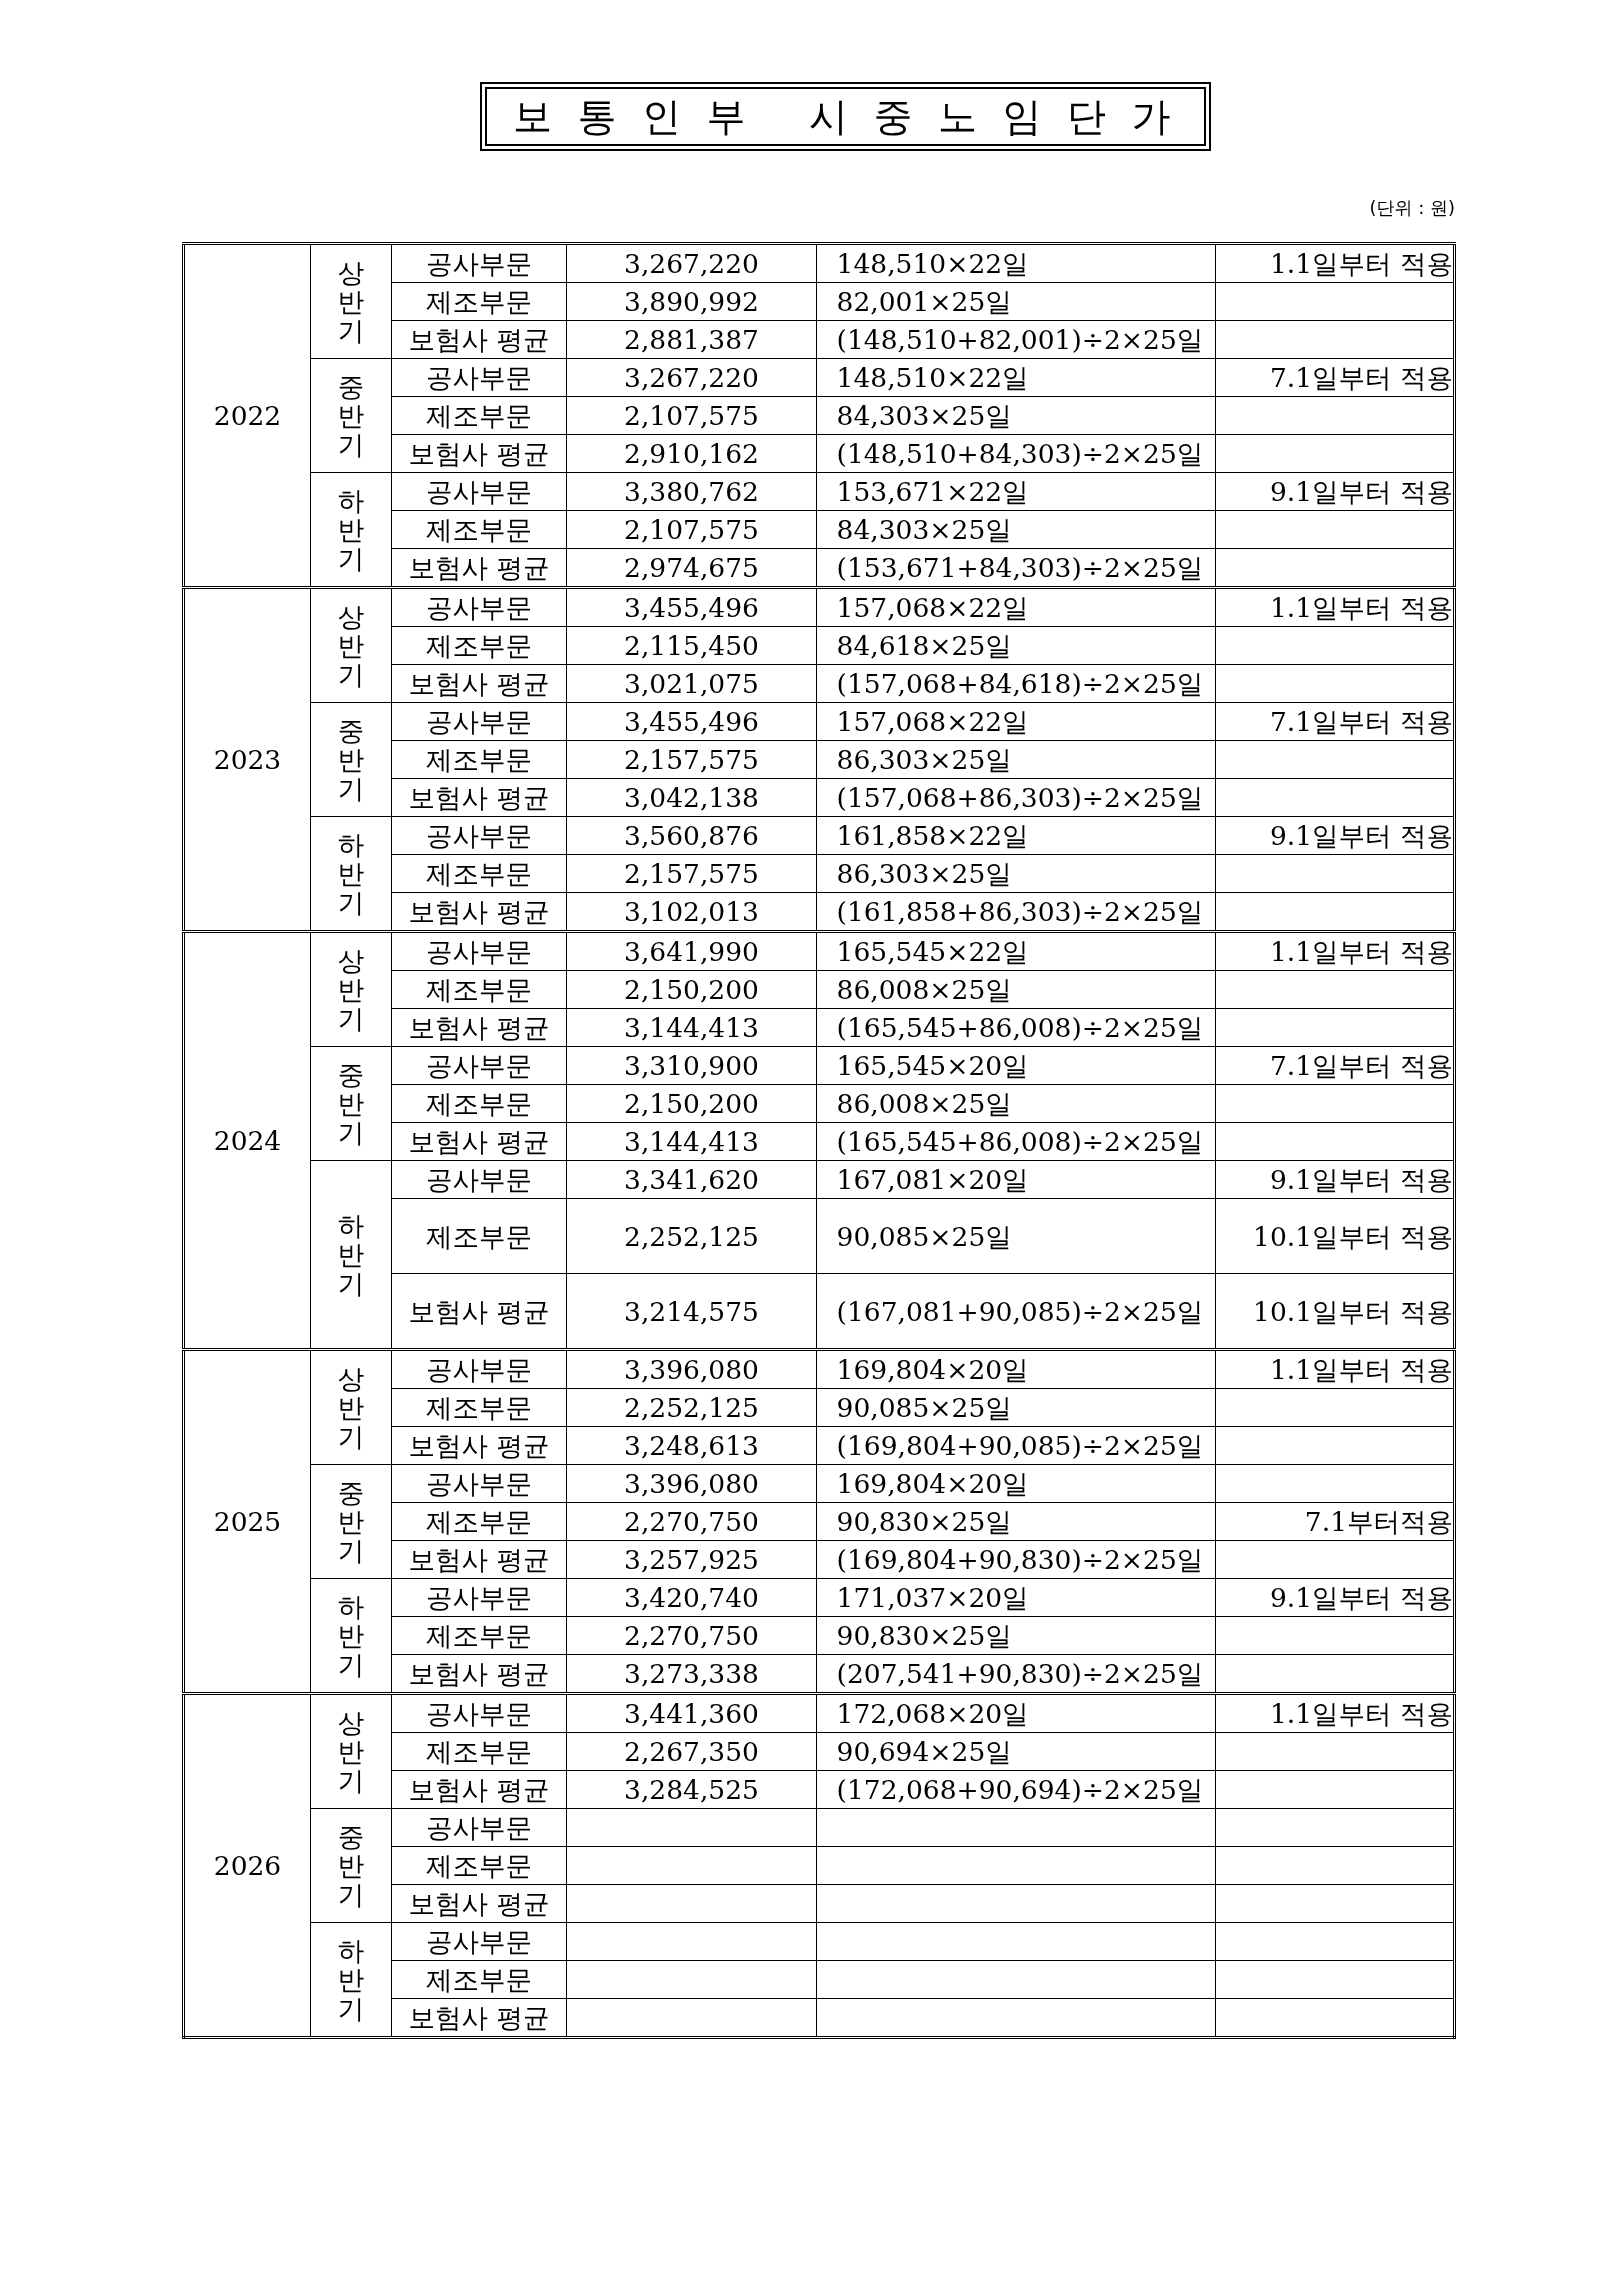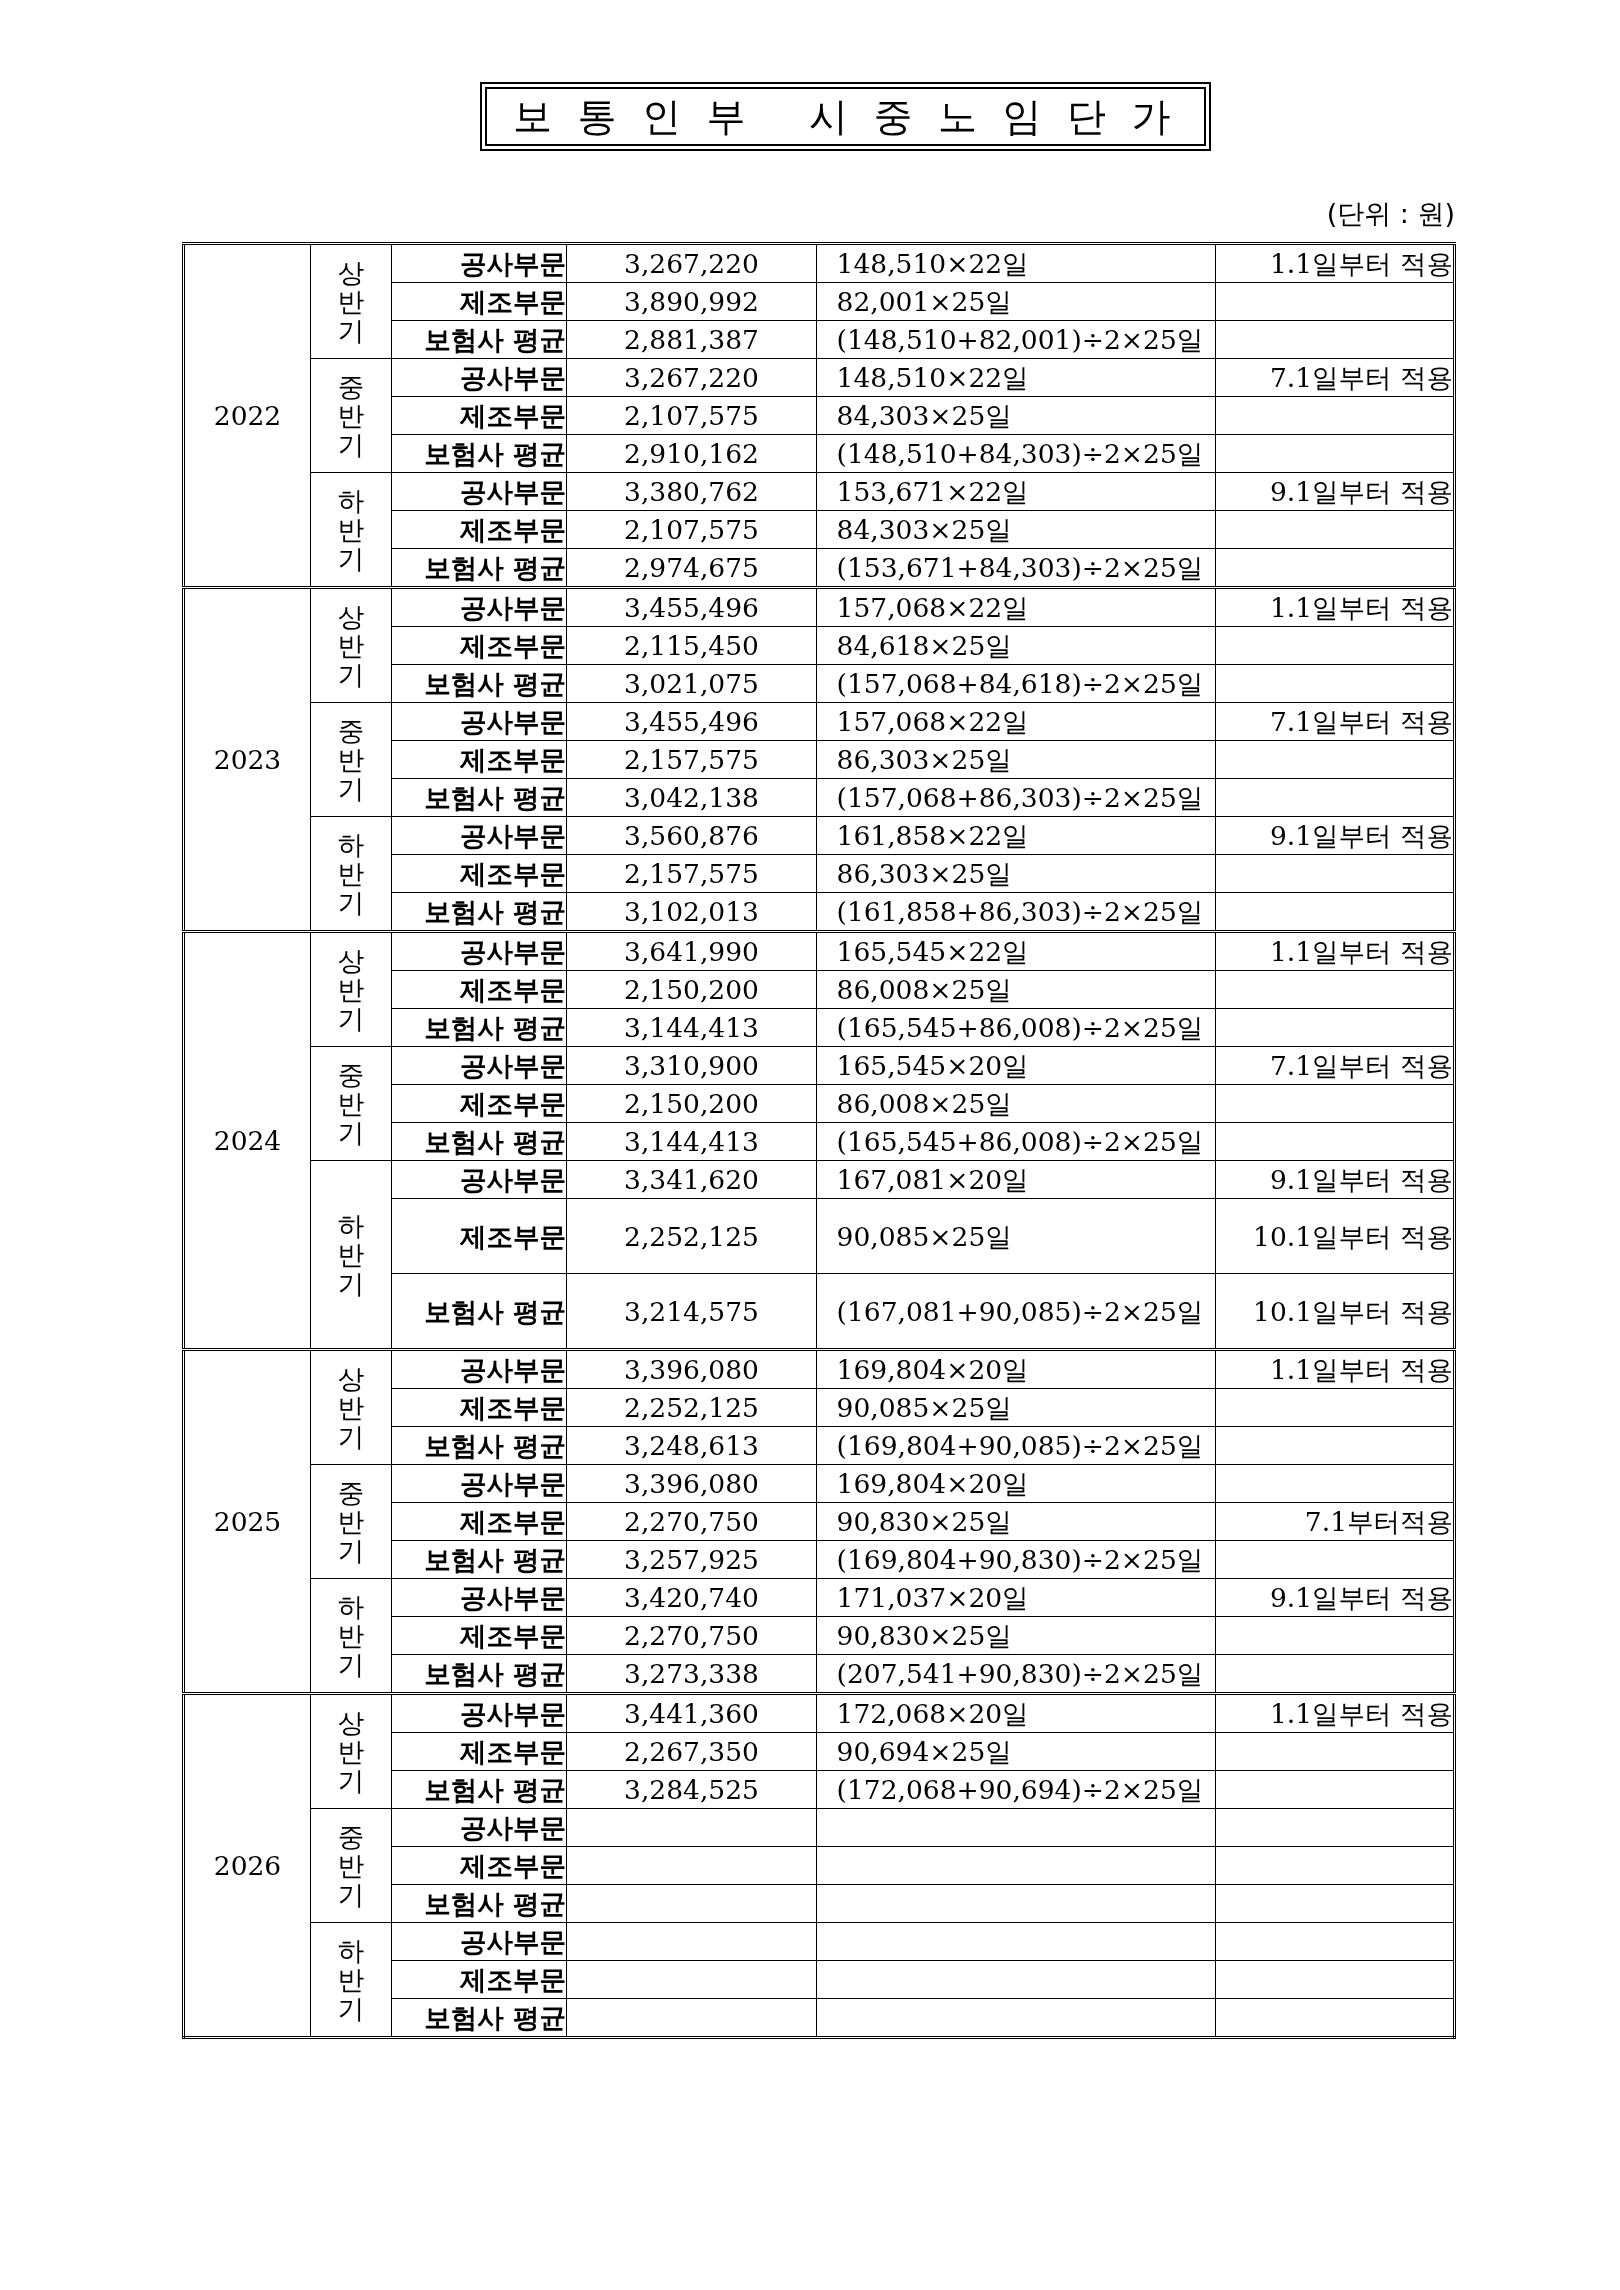--- a/index.html
+++ b/index.html
@@ -3,31 +3,31 @@
 <meta charset="utf-8">
 <style>
   html, body { margin:0; padding:0; background:#ffffff; }
   body { width:1620px; height:2291px; position:relative; overflow:hidden;
          font-family:"DejaVu Serif", "Liberation Serif", serif; color:#000; }
   .title-box { position:absolute; left:480px; top:82px; width:731px; height:69px;
                border:2.9px double #000; box-sizing:border-box; padding:2.9px; }
   .title-inner { width:100%; height:100%; border:2px solid #000; box-sizing:border-box;
                  display:flex; align-items:center; justify-content:center;
                  font-size:39px; letter-spacing:25.5px; padding-left:18px; }
-  .unit { position:absolute; right:165px; top:196px; font-size:27px;
+  .unit { position:absolute; right:165px; top:196px; font-size:18px;
           font-family:"DejaVu Sans","Liberation Sans",sans-serif; }
   table.wage { position:absolute; left:182px; top:242px; width:1272px;
                border-collapse:collapse; border:3.9px double #000; table-layout:fixed; }
   table.wage td { border:1.5px solid #000; padding:0; font-size:26.5px; height:37px;
                   line-height:29px; white-space:nowrap; overflow:hidden; }
   table.wage tr.tall td.tall { height:74px; }
   td.year { text-align:center; font-weight:normal; font-size:29px; }
   td.half { text-align:center; font-size:27.4px; line-height:41px; white-space:normal; }
   td.half span { display:block; }
-  td.cat { text-align:right;font-weight:bold; }
+  td.cat { text-align:center; }
   td.amt { text-align:center;margin-left:32px; }
   td.formula { text-align:left; padding-left:19.6px !important; }
   td.note { text-align:right; white-space:normal; line-height:35px; }
   tr.year-start td { border-top:3.9px double #000; }
 </style>
 </head>
 <body>
 
 <div class="title-box">
   <div class="title-inner">보통인부 시중노임단가</div>

